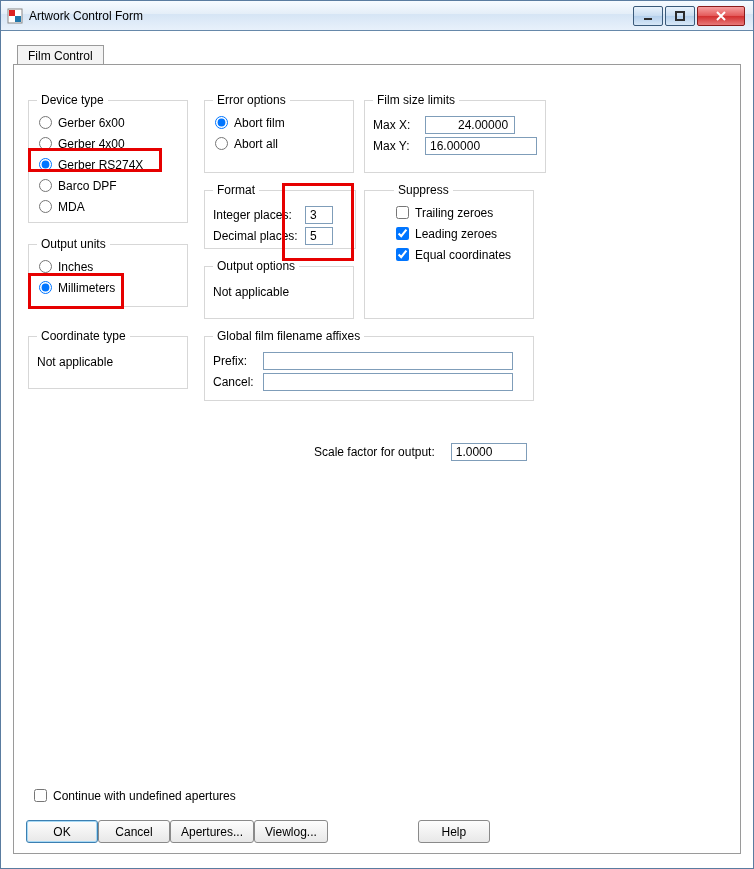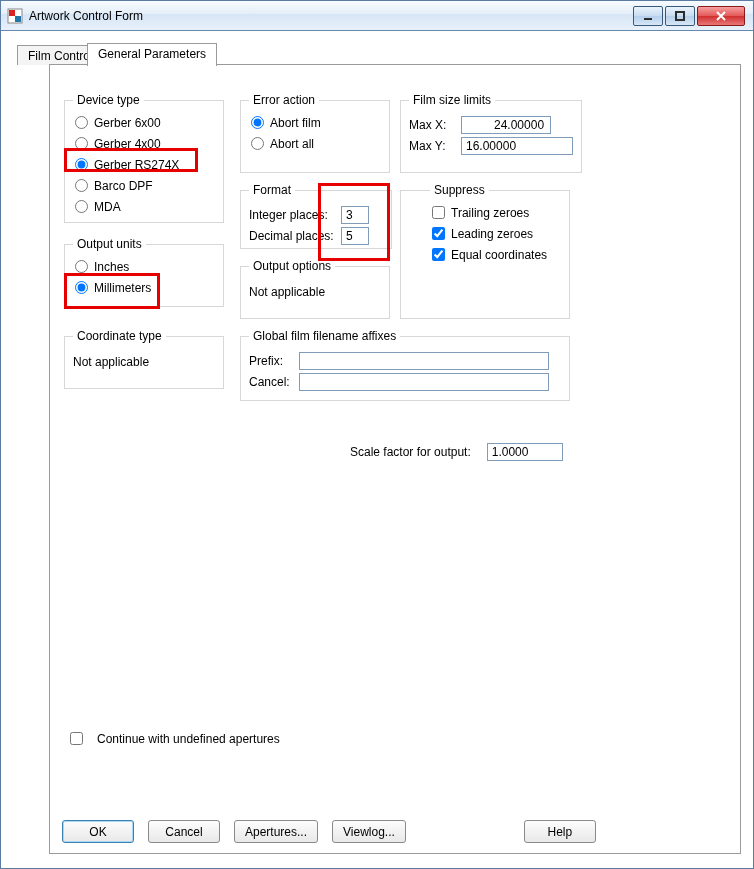--- a/index.html
+++ b/index.html
@@ -78,21 +78,20 @@
   .tab1 { left:4px; }
   .tab2 { left:74px; }
 
   .tabpanel {
     border:1px solid #9a9a9a;
     background:#fff;
     position:relative;
     height:790px;
     margin-top:-1px;
     z-index:1;
-    margin-left:36px;
   }
 
   
   fieldset {
     position:absolute;
     border:1px solid #d7d7d7;
     background:#fff;
     padding:6px 8px 8px 8px;
     margin:0;
   }
@@ -123,21 +122,20 @@
     position:absolute;
     border:3px solid #e60000;
     pointer-events:none;
   }
 
   
   .buttonbar {
     position:absolute;
     left:12px; right:12px; bottom:10px;
     display:flex;
-    gap:14px;
     align-items:center;
   }
   .btn {
     height:23px;
     min-width:72px;
     padding:0 10px;
     background:linear-gradient(to bottom,#fdfdfd,#e8e8e8);
     border:1px solid #8a8a8a;
     border-radius:3px;
     font-size:12px;
@@ -177,21 +175,20 @@
           <path d="M2 2 L10 10 M10 2 L2 10" stroke="#fff" stroke-width="2"></path>
         </svg>
     </div>
   </div>
 </div>
 
 <div class="client">
 
   <div class="tabs">
     <div class="tab inactive tab1">Film Control</div>
-    <div class="tab active tab2">General Parameters</div>
   </div>
 
   <div class="tabpanel">
 
     <fieldset style="left:14px; top:28px; width:160px; height:130px;">
       <legend>Device type</legend>
       <label class="radio-row">
           <input type="radio" name="dev" style="">
           <span>Gerber 6x00</span>
         </label>
@@ -224,21 +221,21 @@
           <span>Millimeters</span>
         </label>
     </fieldset>
 
     <fieldset style="left:14px; top:264px; width:160px; height:60px;">
       <legend>Coordinate type</legend>
       <div class="lbl" style="margin-top:6px;">Not applicable</div>
     </fieldset>
 
     <fieldset style="left:190px; top:28px; width:150px; height:80px;">
-      <legend>Error action</legend>
+      <legend>Error options</legend>
       <label class="radio-row">
           <input type="radio" name="err" checked="" style="">
           <span>Abort film</span>
         </label>
       <label class="radio-row">
           <input type="radio" name="err" style="">
           <span>Abort all</span>
         </label>
     </fieldset>
 
@@ -297,21 +294,21 @@
         <span class="lbl" style="width:50px;">Cancel:</span>
         <input class="txt" style="width: 250px;" value="">
       </div>
     </fieldset>
 
     <div style="position:absolute; left:300px; top:378px; display:flex; align-items:center;">
       <span class="lbl" style="margin-right:16px;">Scale factor for output:</span>
       <input class="txt" style="width: 76px;" value="1.0000">
     </div>
 
-    <label class="check-row" style="position:absolute; left:18px; top:664px;gap:8px;">
+    <label class="check-row" style="position:absolute; left:18px; top:721px;">
       <input type="checkbox" style="">
         <span>Continue with undefined apertures</span>
     </label>
 
     <div class="hl" style="left:14px; top:83px; width:134px; height:24px;"></div>
     <div class="hl" style="left:14px; top:208px; width:96px; height:36px;"></div>
     <div class="hl" style="left:268px; top:118px; width:72px; height:78px;"></div>
 
     <div class="buttonbar">
       <button class="btn default">OK</button>

